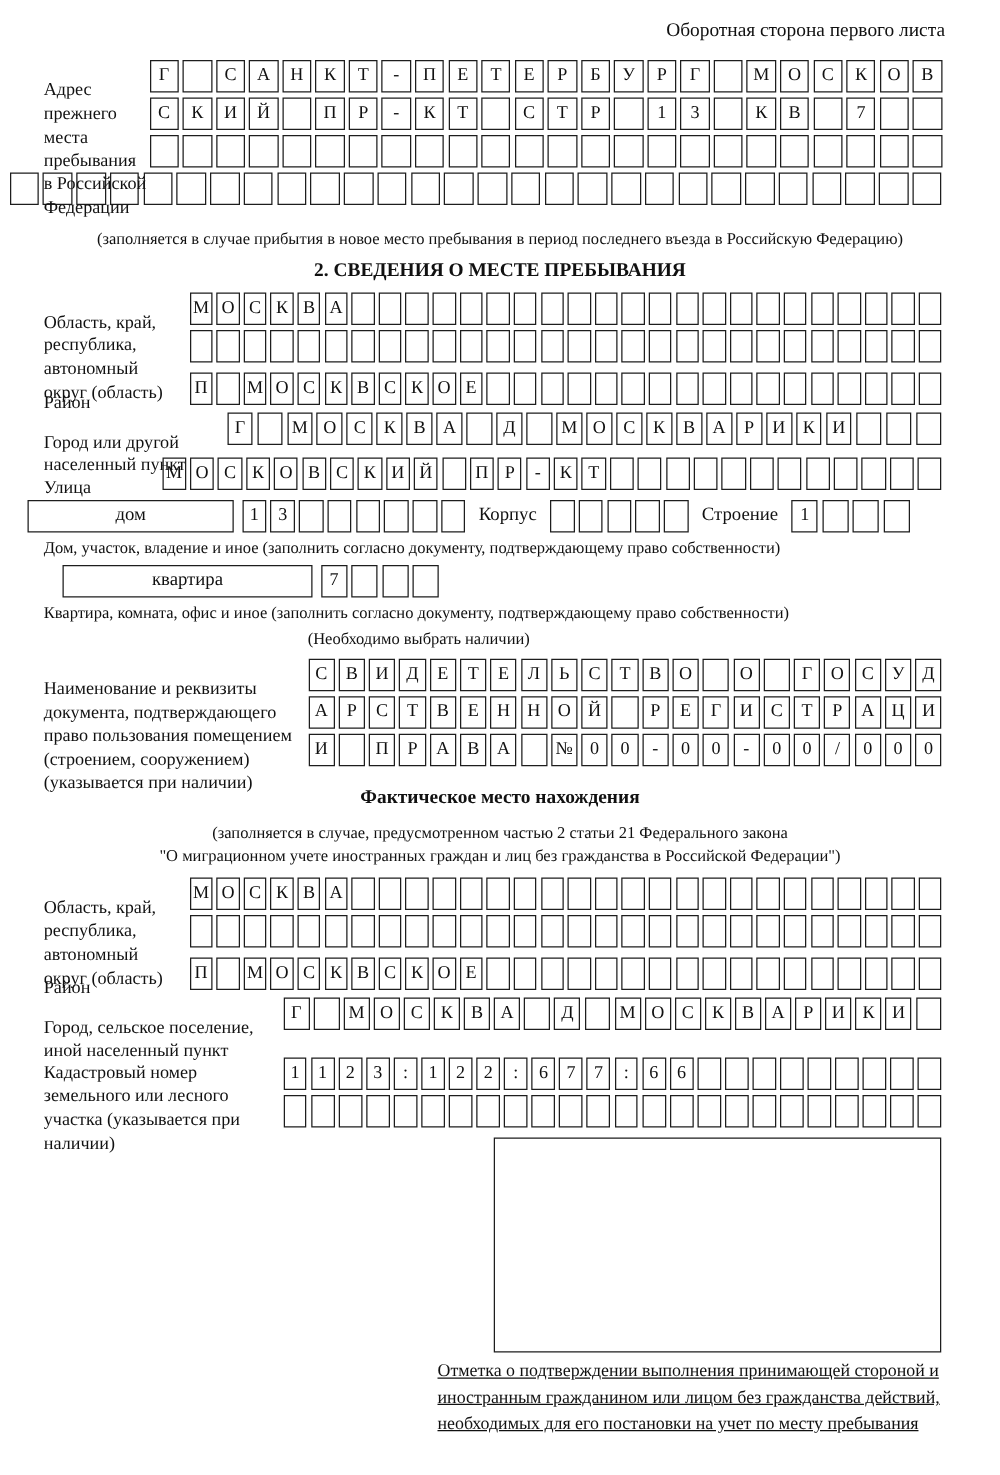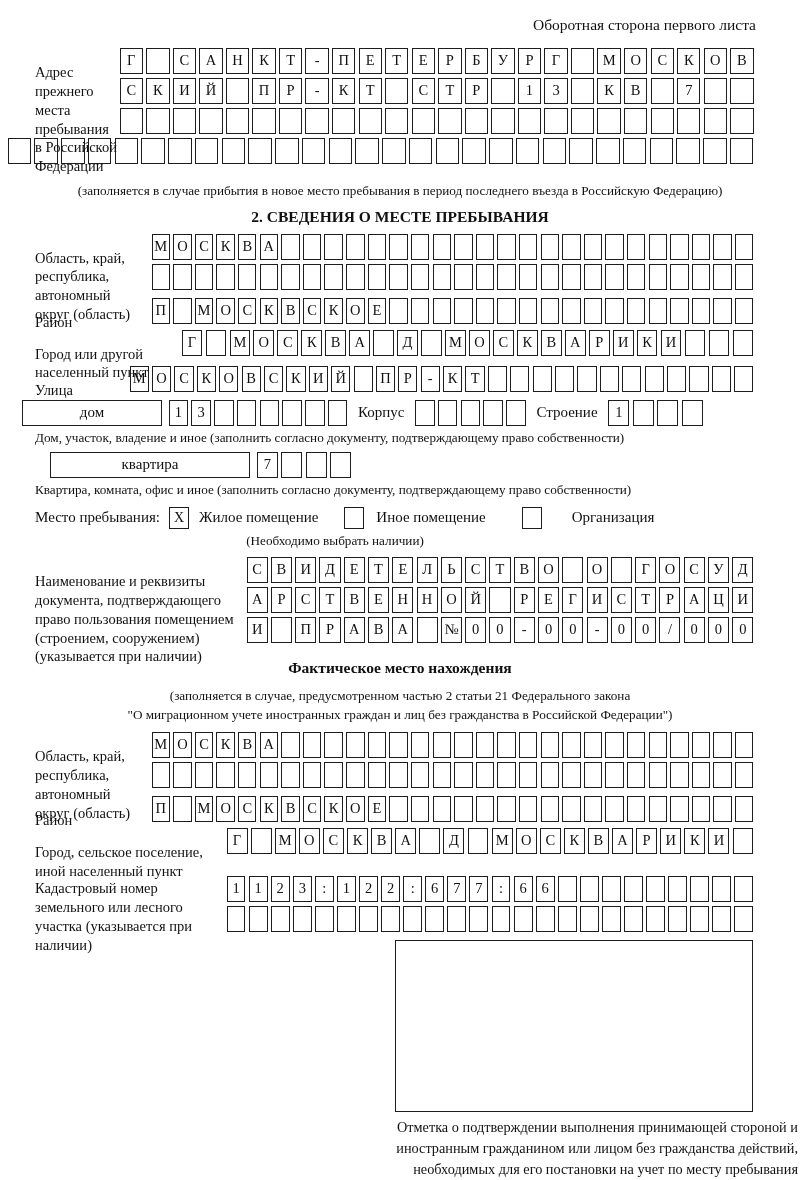--- a/index.html
+++ b/index.html
@@ -38,21 +38,21 @@
 
   .cb {
     display: inline-block; width: 20px; height: 22px; border: 1.6px solid #1d1d1d;
     text-align: center; line-height: 20px; font-size: 14px; vertical-align: middle;
   }
   .stay-row { display: flex; align-items: center; margin-left: 35px; }
 
   .stamp-box { margin-left: 395px; width: 358px; height: 172px; border: 1.8px solid #1d1d1d; }
   .stamp-caption {
     width: 448px; margin-left: 350px; margin-top: 5px;
-    text-align: right; font-size: 14.3px; line-height: 1.45;
+    text-align: left; font-size: 14.3px; line-height: 1.45; text-decoration: underline;
   }
   .fact-cap { text-align: center; font-size: 13.2px; line-height: 1.45; }
 </style>
 </head>
 <body>
 
 <div class="page">
 
   <div class="header-note">Оборотная сторона первого листа</div>
 
@@ -337,21 +337,21 @@
           <span class="cell"></span>
           <span class="cell"></span>
           <span class="cell"></span>
           <span class="cell"></span>
           <span class="cell"></span>
         </div>
     </div>
   </div>
 
   <div class="inline-row" style="margin-top:8px">
-    <div class="wide-box" style="width:140px">дом</div>
+    <div class="wide-box" style="width:165px">дом</div>
     <div class="cells" style="width:182px; margin-left:5px">
         <span class="cell">1</span>
         <span class="cell">3</span>
         <span class="cell"></span>
         <span class="cell"></span>
         <span class="cell"></span>
         <span class="cell"></span>
         <span class="cell"></span>
         <span class="cell"></span>
       </div>
@@ -377,29 +377,20 @@
     <div class="wide-box" style="width:200px">квартира</div>
     <div class="cells" style="width:98px; margin-left:5px">
         <span class="cell">7</span>
         <span class="cell"></span>
         <span class="cell"></span>
         <span class="cell"></span>
       </div>
   </div>
   <div class="caption" style="margin:4px 0 0 35px">Квартира, комната, офис и иное (заполнить согласно документу, подтверждающему право собственности)</div>
 
-  <div class="stay-row" style="margin-top:8px">
-    <span>Место пребывания:</span>
-    <span class="cb" style="margin-left:9px">X</span>
-    <span style="margin-left:10px">Жилое помещение</span>
-    <span class="cb" style="margin-left:26px"></span>
-    <span style="margin-left:12px">Иное помещение</span>
-    <span class="cb" style="margin-left:36px"></span>
-    <span style="margin-left:30px">Организация</span>
-  </div>
   <div class="caption" style="margin:4px 0 0 35px; width:600px; text-align:center">(Необходимо выбрать наличии)</div>
 
   <div class="frow" style="margin-top:8px">
     <div class="lbl" style="width:200px">Наименование и реквизиты документа, подтверждающего право пользования помещением (строением, сооружением) (указывается при наличии)</div>
     <div class="rows" style="margin-left:210px; width:510px">
       <div class="cells">
           <span class="cell">С</span>
           <span class="cell">В</span>
           <span class="cell">И</span>
           <span class="cell">Д</span>

